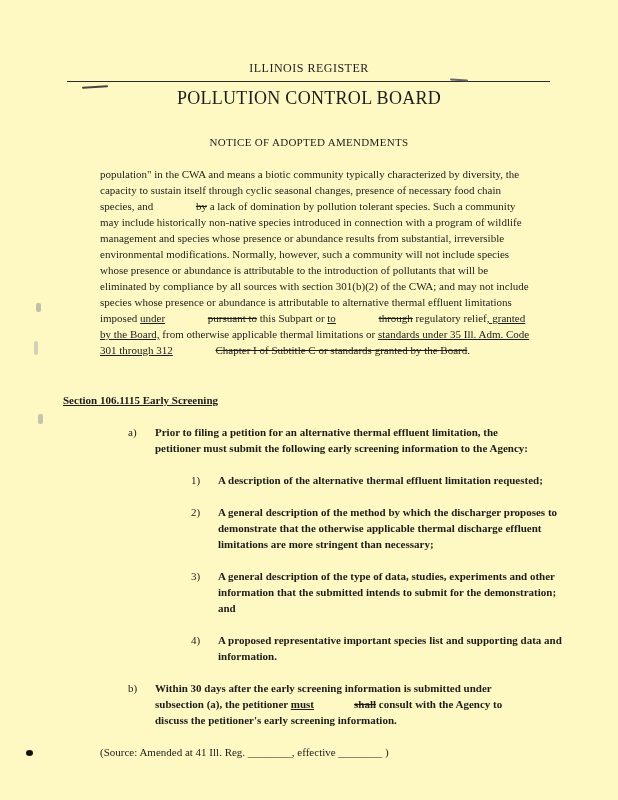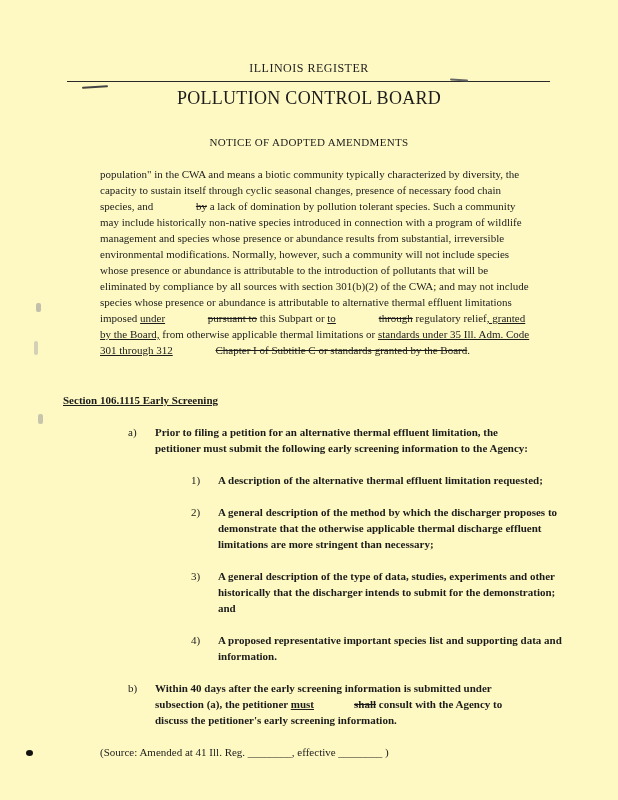--- a/index.html
+++ b/index.html
@@ -125,31 +125,31 @@
     <span class="text">A description of the alternative thermal effluent limitation requested;</span>
   </div>
 
   <div class="item level-num">
     <span class="label">2)</span>
     <span class="text">A general description of the method by which the discharger proposes to demonstrate that the otherwise applicable thermal discharge effluent limitations are more stringent than necessary;</span>
   </div>
 
   <div class="item level-num">
     <span class="label">3)</span>
-    <span class="text">A general description of the type of data, studies, experiments and other historically that the discharger intends to submit for the demonstration; and</span>
+    <span class="text">A general description of the type of data, studies, experiments and other information that the submitted intends to submit for the demonstration; and</span>
   </div>
 
   <div class="item level-num">
     <span class="label">4)</span>
     <span class="text">A proposed representative important species list and supporting data and information.</span>
   </div>
 
   <div class="item level-a">
     <span class="label">b)</span>
-    <span class="text"><span>Within 40 days after the early screening information is submitted under subsection (a), the petitioner </span><span class="u">must</span><span class="s">shall</span><span> consult with the Agency to discuss the petitioner's early screening information.</span></span>
+    <span class="text"><span>Within 30 days after the early screening information is submitted under subsection (a), the petitioner </span><span class="u">must</span><span class="s">shall</span><span> consult with the Agency to discuss the petitioner's early screening information.</span></span>
   </div>
 
   <div class="source-line">(Source:  Amended at 41 Ill. Reg. ________, effective ________ )</div>
 
   <div class="artifact mark-left"></div>
   <div class="artifact mark-right"></div>
   <div class="artifact smudge-1"></div>
   <div class="artifact smudge-2"></div>
   <div class="artifact smudge-3"></div>
   <div class="artifact speck"></div>

